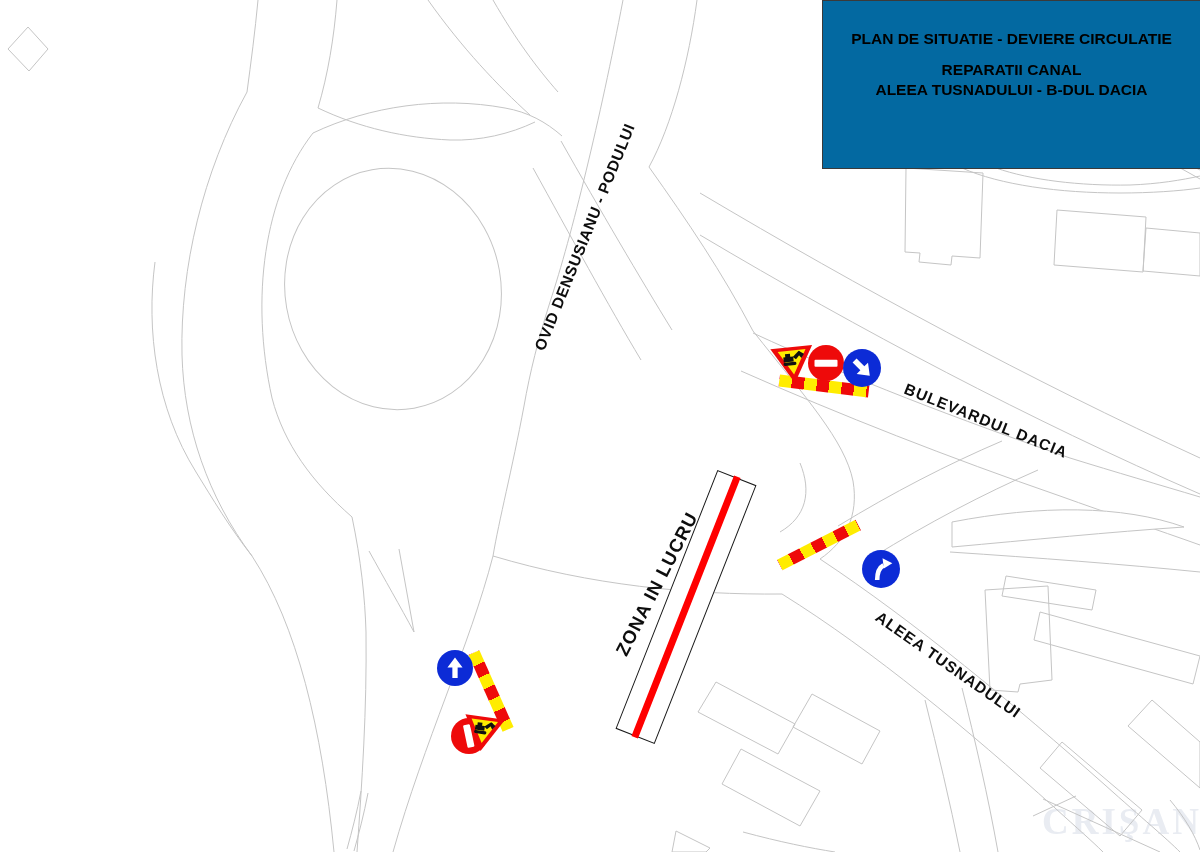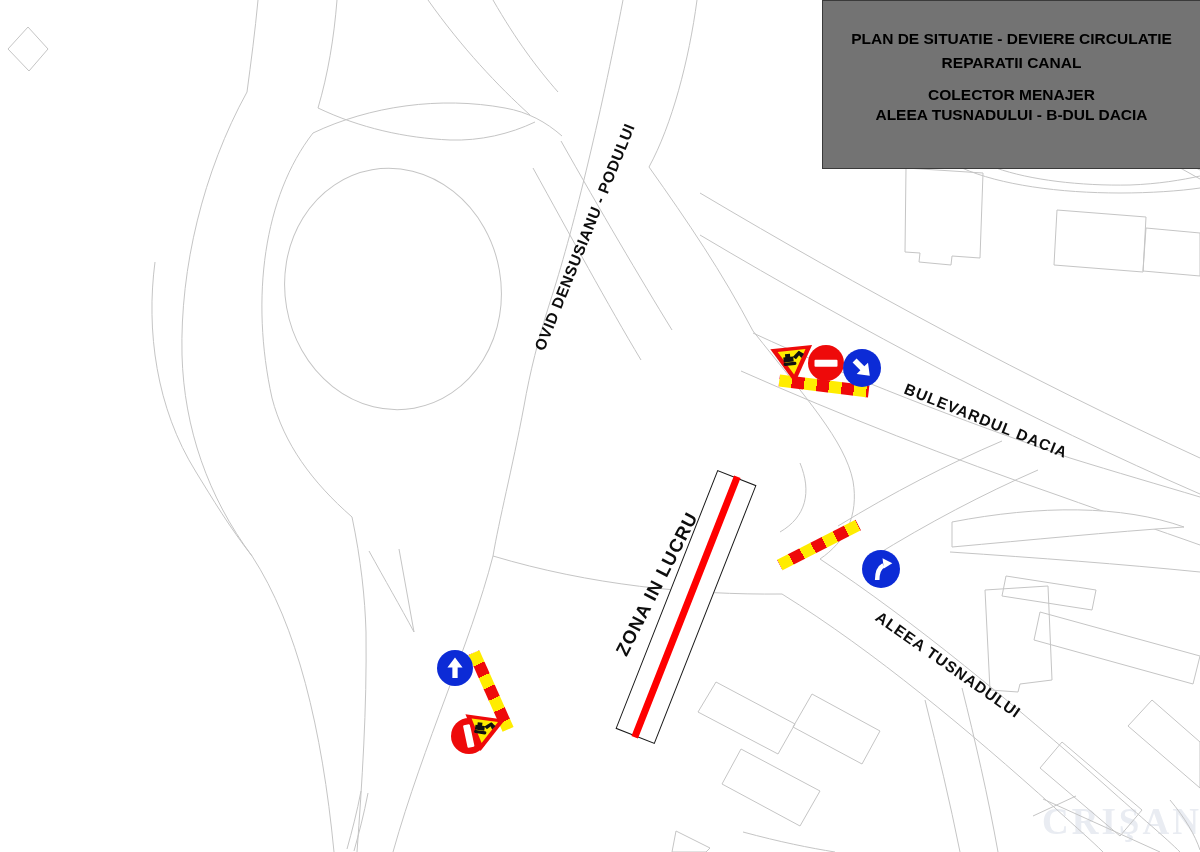--- a/index.html
+++ b/index.html
@@ -13,26 +13,26 @@
   #map .sliver{fill:#ffffff;}
   
   .watermark{
     position:absolute;z-index:0;font-family:"Liberation Serif",serif;
     font-weight:700;font-size:37px;letter-spacing:3px;color:#e9ecf2;
     user-select:none;
   }
   
   .title-block{
     position:absolute;left:822px;top:0;width:377px;height:167px;
-    background:#737373;border:1px solid #3a3a3a;z-index:6;
+    background:#0369a1;border:1px solid #3a3a3a;z-index:6;
     text-align:center;color:#000;
   }
   .title-block .l{font-weight:700;font-size:15.5px;line-height:19px;}
   .title-block .l1{margin-top:28px;}
-  .title-block .l2{margin-top:5px;}
+  .title-block .l2{margin-top:12px;}
   .title-block .l3{margin-top:13px;}
   .title-block .l4{margin-top:1px;text-align:center;}
   
   .road-label{
     position:absolute;z-index:3;font-weight:700;color:#0d0d0d;
     white-space:nowrap;transform-origin:center;letter-spacing:.6px;
   }
   .lbl-ovid       {left:585px;top:237px;font-size:15.5px;transform:translate(-50%,-50%) rotate(-68deg);}
   .lbl-dacia      {left:986px;top:421px;font-size:15.5px;transform:translate(-50%,-50%) rotate(22deg);letter-spacing:1px;}
   .lbl-tusnadului {left:948px;top:665px;font-size:15.5px;transform:translate(-50%,-50%) rotate(35deg);letter-spacing:1px;}
@@ -194,17 +194,16 @@
       <rect x="13.5" y="19" width="13" height="3.2" rx="1.6"></rect>
       <path d="M14,18.5 L14,13.5 L16,13.5 L16,10.5 L21,10.5 L21,13.5 L24,13.5 L24,18.5 Z"></path>
       <polygon points="23.5,14 30,8.5 32.5,10.5 26.5,16.5"></polygon>
       <polygon points="30.5,9 35,12 32,16 29.5,12.5"></polygon>
     </g>
   </svg>
 
   <div class="title-block">
     <div class="l l1">PLAN DE SITUATIE - DEVIERE CIRCULATIE</div>
     <div class="l l2">REPARATII CANAL</div>
-    <div class="l l3">COLECTOR MENAJER</div>
     <div class="l l4">ALEEA TUSNADULUI - B-DUL DACIA</div>
   </div>
 
 </div>
 
 </body></html>

